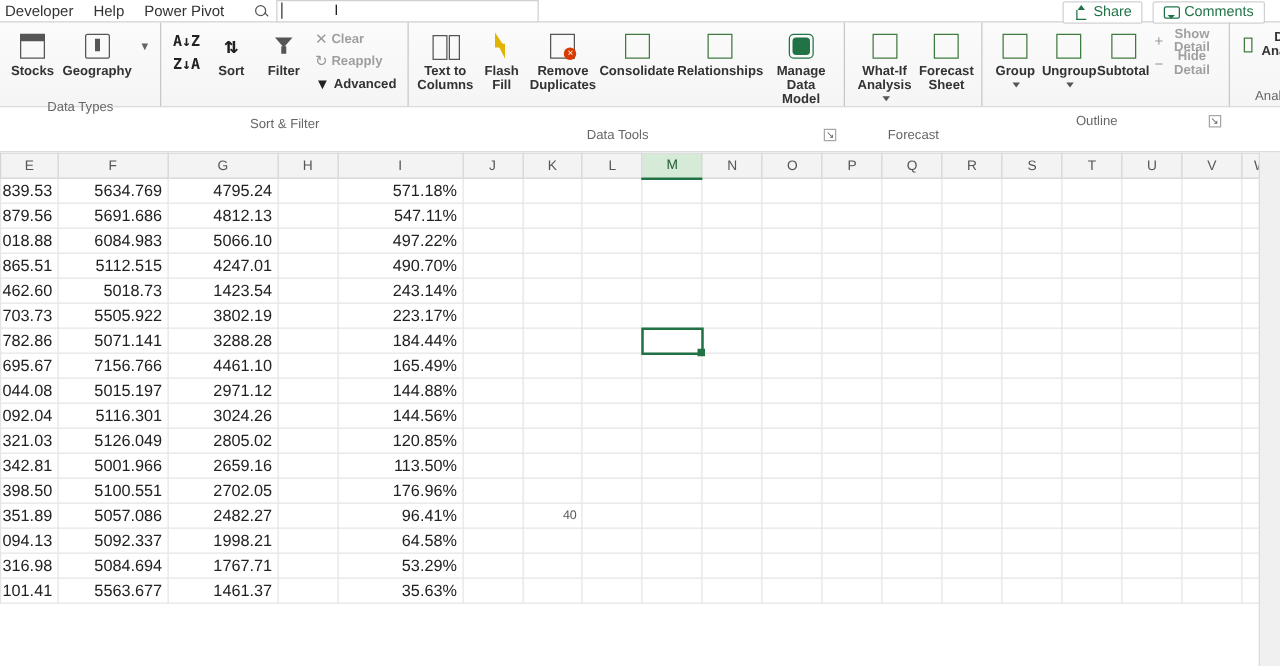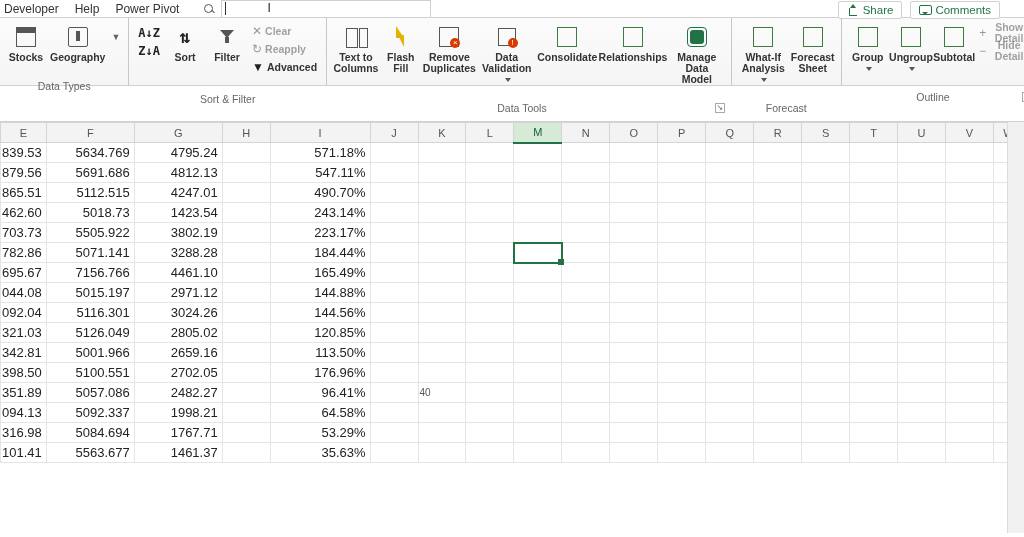--- a/index.html
+++ b/index.html
@@ -19,21 +19,21 @@
   .top-strip{display:flex;align-items:center;height:18px;border-bottom:1px solid var(--bd);padding-left:4px;background:#fff;gap:16px;position:relative;}
   .top-strip .lbl{color:#333;font-size:12px;}
   .search-wrap{display:flex;align-items:center;gap:6px;margin-left:8px;}
   .mag{display:inline-block;width:12px;height:12px;position:relative;}
   .mag::before{content:"";position:absolute;left:1px;top:1px;width:7px;height:7px;border:1.2px solid #555;border-radius:50%;}
   .mag::after{content:"";position:absolute;left:8px;top:8px;width:4px;height:1.3px;background:#555;transform:rotate(45deg);}
   .search-box{flex:0 0 210px;height:18px;border:1px solid var(--search-bd);background:#fff;padding-left:4px;position:relative;}
   .search-box .caret{position:absolute;left:3px;top:1px;width:1px;height:13px;background:#333;}
   .cursor-txt{position:absolute;left:45px;top:0;color:#222;}
 
-  .top-right{position:absolute;right:24px;top:1px;display:flex;gap:8px;margin-left:20px;}
+  .top-right{position:absolute;right:12px;top:1px;display:flex;gap:8px;margin-left:20px;}
   .pill{height:18px;display:flex;align-items:center;gap:4px;padding:0 8px;border:1px solid var(--bd);border-radius:2px;background:#fff;font-size:11.5px;color:#222;}
   .pill.green{color:#217346;}
   .ico-share,.ico-comment{width:12px;height:12px;display:inline-block;position:relative;}
   .ico-share::before{content:"";position:absolute;left:2px;top:4px;width:7px;height:7px;border:1px solid #217346;border-top:none;border-right:none;}
   .ico-share::after{content:"";position:absolute;left:3px;top:0;width:0;height:0;border-left:3px solid transparent;border-right:3px solid transparent;border-bottom:4px solid #217346;}
   .ico-comment::before{content:"";position:absolute;left:0;top:1px;width:11px;height:8px;border:1px solid #217346;border-radius:2px;}
   .ico-comment::after{content:"";position:absolute;left:3px;top:8px;width:0;height:0;border-left:3px solid transparent;border-right:3px solid transparent;border-top:3px solid #217346;}
 
   
   .ribbon{display:flex;height:68px;border-bottom:1px solid var(--bd);background:linear-gradient(#fbfbfb,#f5f5f5);}
@@ -79,21 +79,21 @@
 
   
   .fbar-gap{height:36px;border-bottom:1px solid var(--bd);background:#fff;}
 
   
   .grid-wrap{position:relative;overflow:hidden;height:411px;background:#fff;}
   table.grid{border-collapse:collapse;table-layout:fixed;}
   .hdr th{height:20px;border:1px solid #d4d4d4;background:#f3f3f3;font-weight:400;font-size:11px;color:#555;text-align:center;}
   .hdr th.sel{background:#d6ead8;color:#1e5c32;border-bottom:2px solid var(--sel);}
   td{height:20px;border:1px solid #e5e5e5;font-size:13px;padding-right:4px;text-align:right;vertical-align:middle;white-space:nowrap;}
-  td.l{text-align:left;margin-left:48px;}
+  td.l{text-align:right;margin-left:48px;}
   .sel-cell{outline:2px solid var(--sel);outline-offset:-1px;position:relative;}
   .sel-cell::after{content:"";position:absolute;right:-3px;bottom:-3px;width:6px;height:6px;background:var(--sel);}
 
   
   .vscroll{position:absolute;right:0;top:0;bottom:0;width:17px;background:#f0f0f0;border-left:1px solid #dcdcdc;}
 </style>
 </head>
 <body>
 
 <div class="top-strip">
@@ -199,27 +199,20 @@
           </div>
           <div class="lbl-s">Flash
 Fill</div>
         </div>
       <div class="rb-btn">
           <div class="ic">
             <span class="ic-rdup"></span>
           </div>
           <div class="lbl-s">Remove
 Duplicates</div>
-        </div>
-      <div class="rb-btn">
-          <div class="ic">
-            <span class="ic-dval"></span>
-          </div>
-          <div class="lbl-s drop">Data
-Validation</div>
         </div>
       <div class="rb-btn">
           <div class="ic">
             <span class="ic-cons"></span>
           </div>
           <div class="lbl-s">Consolidate</div>
         </div>
       <div class="rb-btn">
           <div class="ic">
             <span class="ic-rel"></span>
@@ -370,20 +363,41 @@
           <td></td>
           <td></td>
           <td></td>
           <td></td>
           <td></td>
           <td></td>
           <td></td>
           <td></td>
         </tr>
         <tr>
+          <td>018.88</td>
+          <td>6084.983</td>
+          <td>5066.10</td>
+          <td></td>
+          <td>497.22%</td>
+          <td></td>
+          <td></td>
+          <td></td>
+          <td></td>
+          <td></td>
+          <td></td>
+          <td></td>
+          <td></td>
+          <td></td>
+          <td></td>
+          <td></td>
+          <td></td>
+          <td></td>
+          <td></td>
+        </tr>
+        <tr>
           <td>865.51</td>
           <td>5112.515</td>
           <td>4247.01</td>
           <td></td>
           <td>490.70%</td>
           <td></td>
           <td></td>
           <td></td>
           <td></td>
           <td></td>

